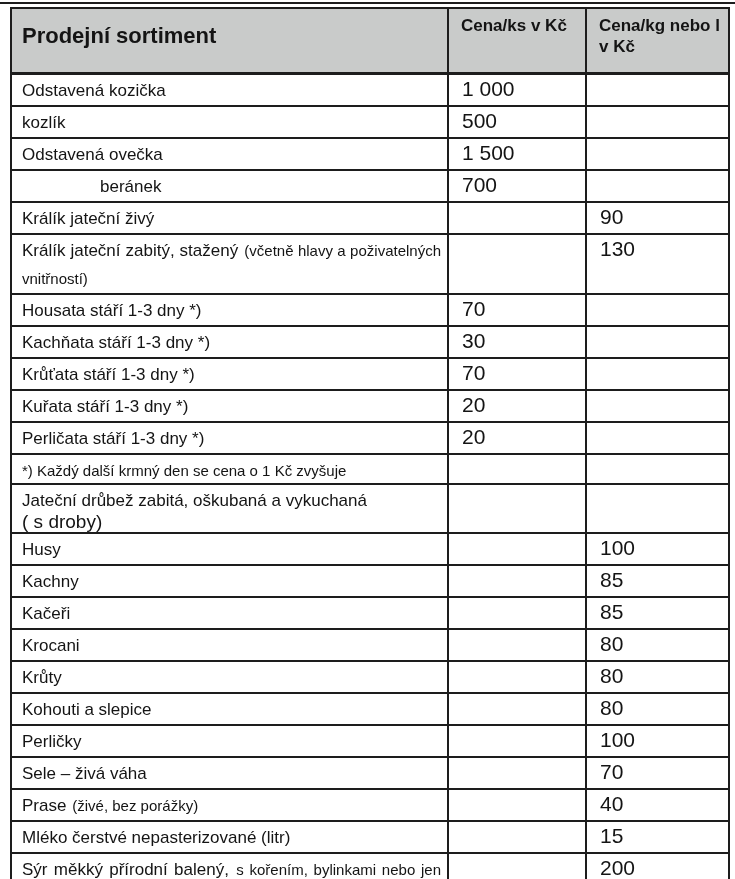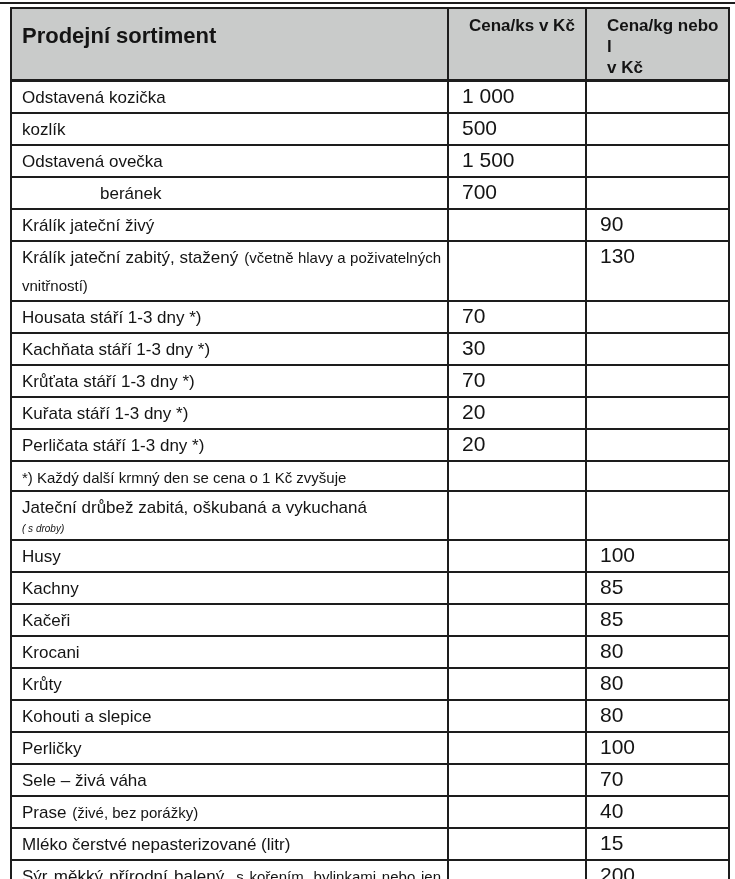--- a/index.html
+++ b/index.html
@@ -36,25 +36,25 @@
     overflow:hidden;
   }
   .price-table thead th{
     background:var(--header-bg);
     text-align:left;
     font-weight:bold;
     height:48px;
     border-bottom:3px solid var(--border);
   }
   th.h1{font-size:22px;padding-top:14px;}
-  th.h2,th.h3{font-size:17px;line-height:21px;padding-top:6px;padding-left:20px;}
+  th.h2,th.h3{font-size:17px;line-height:21px;padding-top:6px;padding-left:12px;}
   td{height:26px;font-size:21px;line-height:26px;}
   td.c1 .main{font-size:17px;}
   td.c1 .note{font-size:15px;}
-  td.c1 .line2{font-size:10px;line-height:19px;display:block;margin-top:-2px;font-style:italic;}
+  td.c1 .line2{font-size:19px;line-height:19px;display:block;margin-top:-2px;}
   td.c1.justify{text-align:justify;}
   td.c1.ind1{}
   td.c1.ind2{padding-left:88px;}
   tr.footnote-row td{height:20px;}
   td.c1 .footnote{font-size:15px;line-height:20px;}
   td.c2,td.c3{padding-left:13px;}
 </style>
 </head>
 <body>
 

